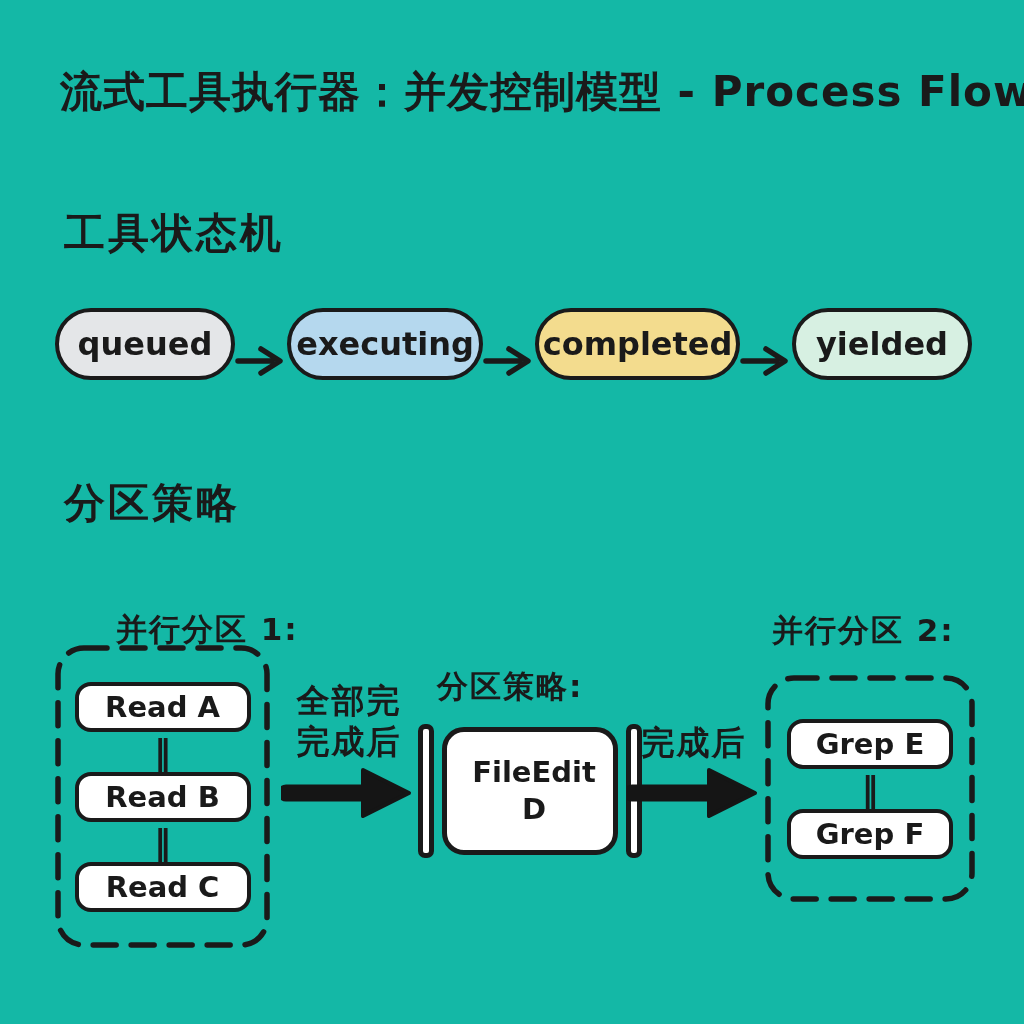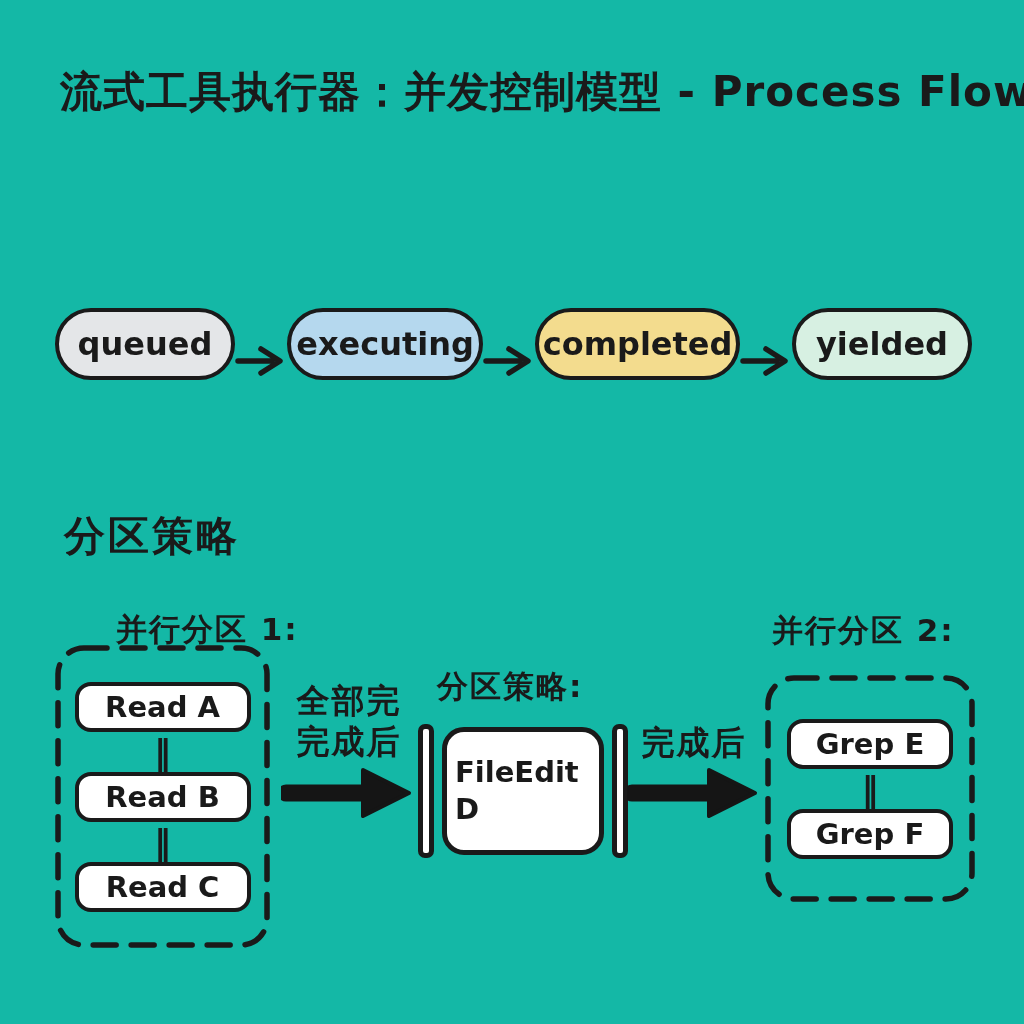--- a/index.html
+++ b/index.html
@@ -20,21 +20,21 @@
     letter-spacing: 1px;
     white-space: nowrap;
   }
   .section-heading {
     position: absolute;
     font-size: 41px;
     font-weight: bold;
     letter-spacing: 3px;
   }
   .heading-1 { left: 64px; top: 206px; }
-  .heading-2 { left: 64px; top: 476px; margin-top: 33px; }
+  .heading-2 { left: 64px; top: 476px; }
 
   
   .pill-row {
     position: absolute;
     left: 55px; top: 306px;
     width: 917px; height: 74px;
     display: flex;
     align-items: flex-end;
     justify-content: space-between;
   }
@@ -125,40 +125,42 @@
     align-items: center;
     gap: 8px;
   }
   .barrier-bar {
     width: 16px; height: 134px;
     border: 5px solid #1a1a1a;
     border-radius: 7px;
     background: #fff;
   }
   .barrier-task {
-    width: 162px; height: 128px;
+    width: 176px; height: 128px;
     border: 5px solid #1a1a1a;
     border-radius: 22px;
     background: #fff;
     display: flex;
     flex-direction: column;
+    align-items: center;
     justify-content: center;
     font-size: 29px;
     font-weight: bold;
     line-height: 37px;
     padding-left: 8px;
   }
 </style>
 </head>
 <body>
 
 <div class="canvas">
 
   <div class="title">流式工具执行器：并发控制模型 - Process Flow</div>
 
+  <div class="section-heading heading-1">工具状态机</div>
 
   <div class="pill-row">
     <div class="pill pill-queued" style="background-color: rgb(228, 230, 232);">queued</div>
     <svg class="flow-arrow" width="52" height="38" viewBox="0 0 52 38">
       <path d="M3 19 H37 M26 7 L45 19 L26 31" fill="none" stroke="#1a1a1a" stroke-width="5.5" stroke-linecap="round" stroke-linejoin="round"></path>
     </svg>
     <div class="pill pill-executing" style="background-color: rgb(181, 216, 238);">executing</div>
     <svg class="flow-arrow" width="52" height="38" viewBox="0 0 52 38">
       <path d="M3 19 H37 M26 7 L45 19 L26 31" fill="none" stroke="#1a1a1a" stroke-width="5.5" stroke-linecap="round" stroke-linejoin="round"></path>
     </svg>

